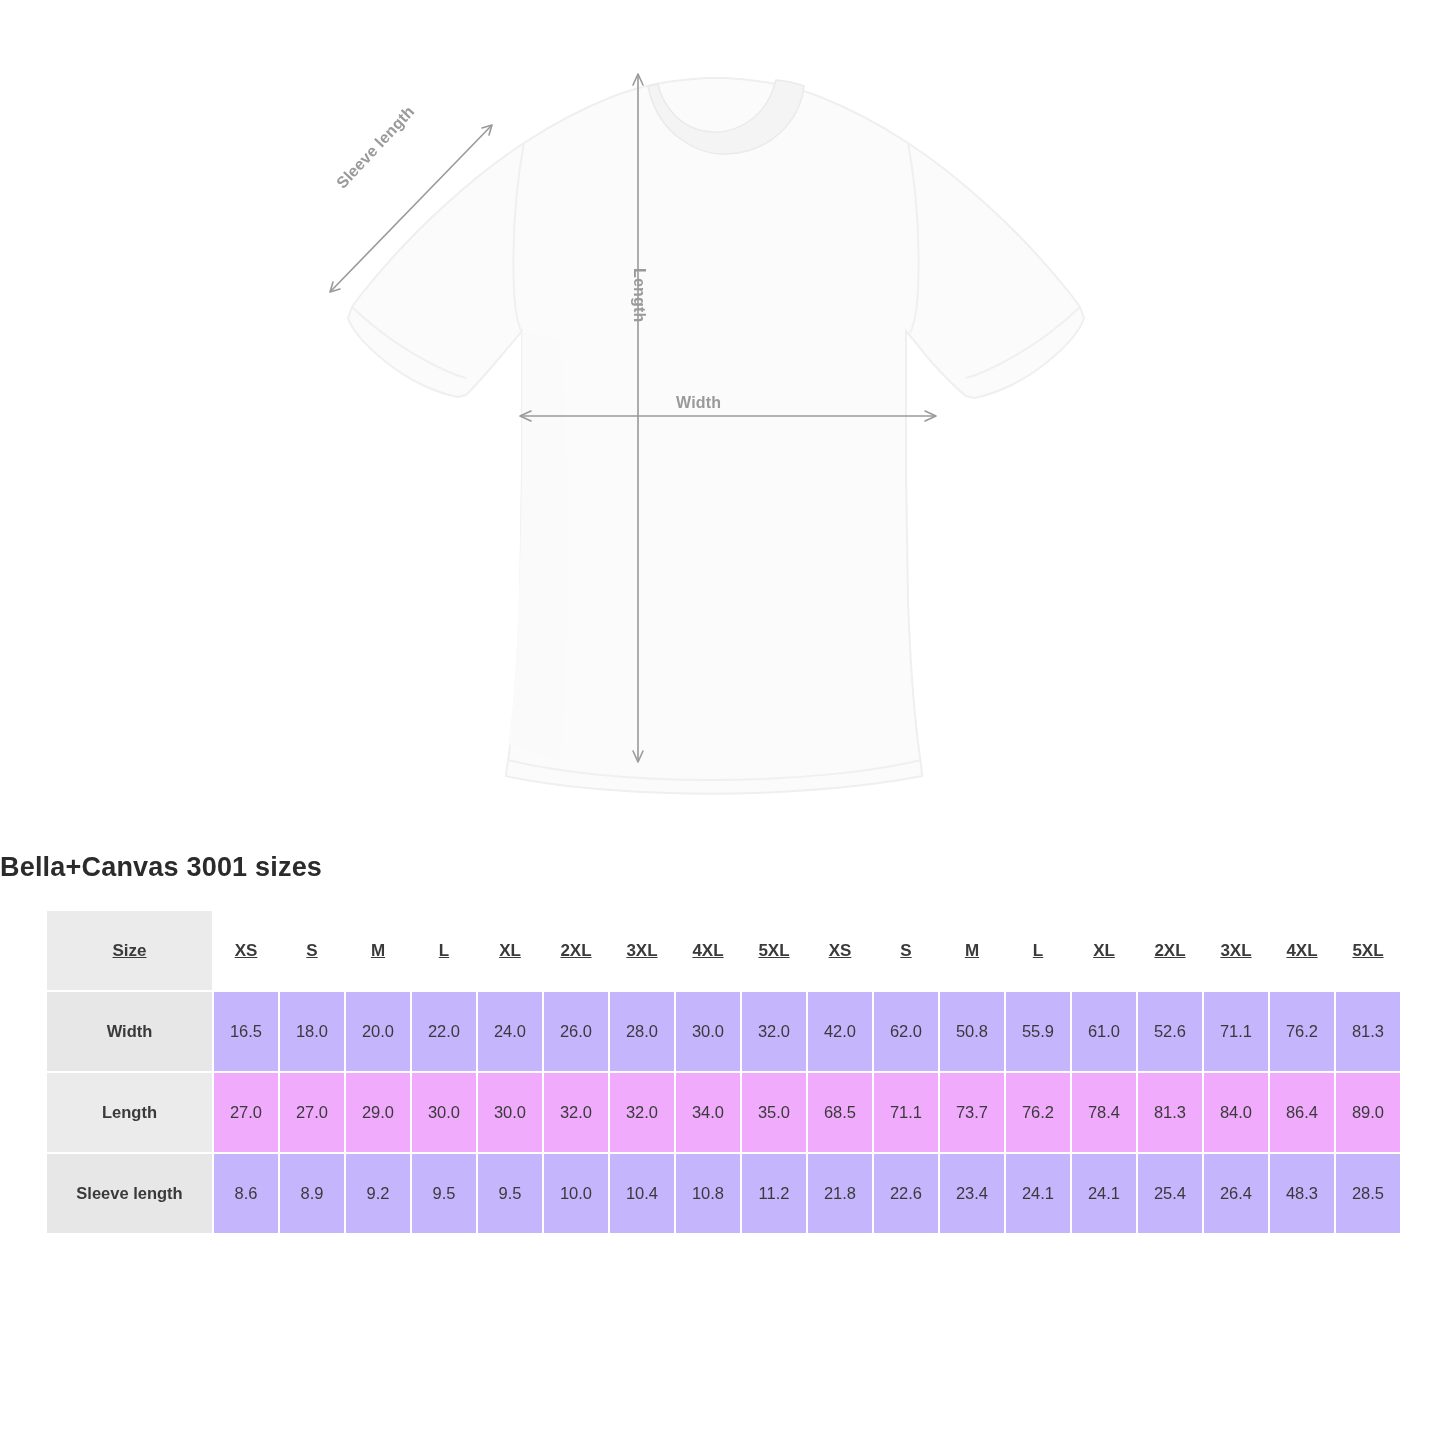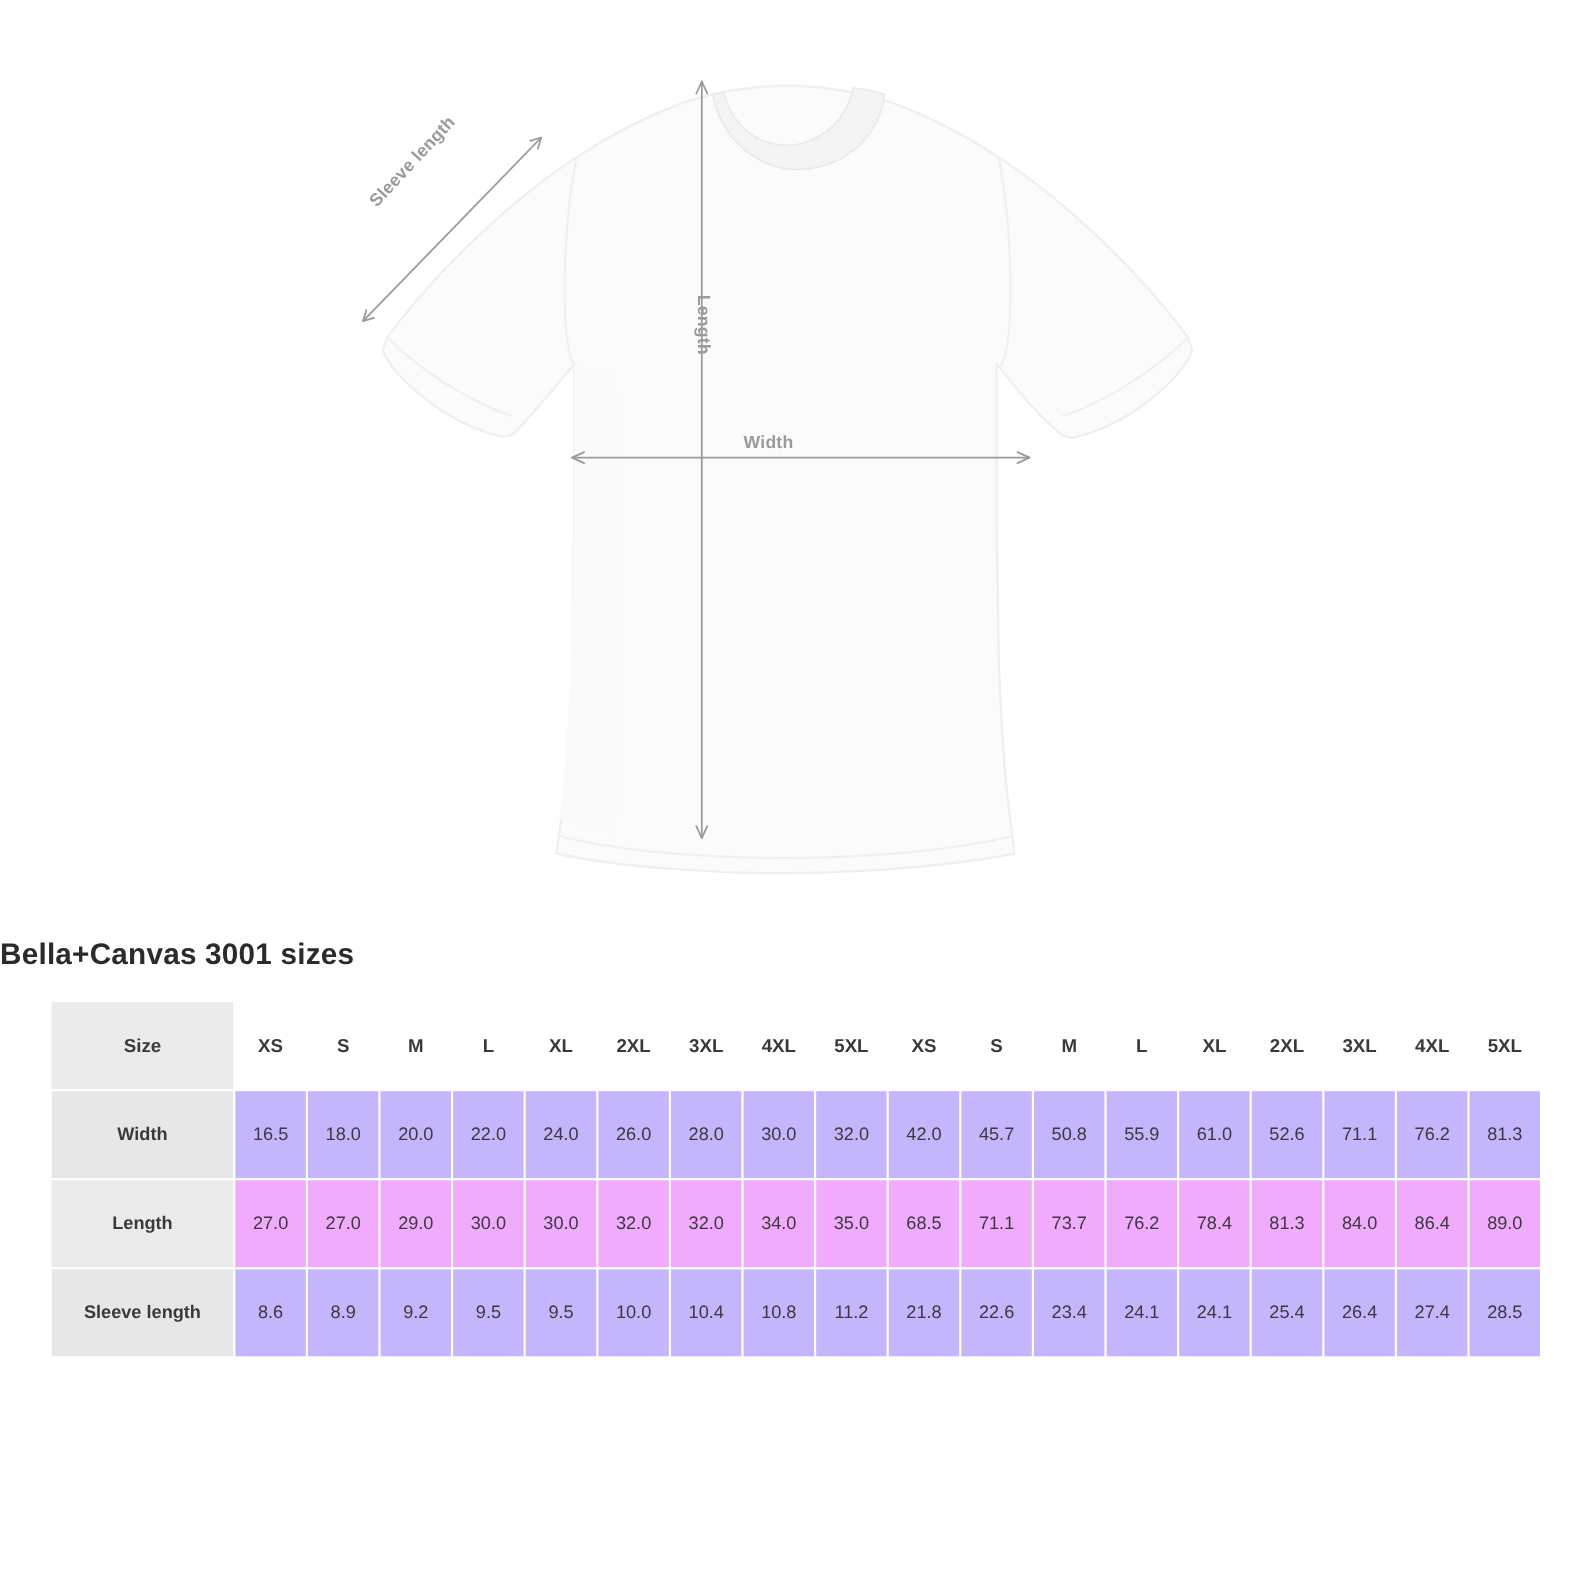--- a/index.html
+++ b/index.html
@@ -88,21 +88,21 @@
     color: #717171;
     line-height: 1.45;
   }
   .unit-head .unit-sub {
     font-size: 15.5px;
     font-style: italic;
     color: #8e8e8e;
   }
   .corner-cell { background: #e7e7e7; }
 
-  tr.row-head td { background: #ffffff; }
+  tr.row-head td { background: #ffffff; text-decoration: underline; }
   tr.row-head td.rowlabel { background: #ebebeb; }
   tr.row-head td { font-weight: bold; font-size: 17px; color: #3a3a3a; }
 
   td.rowlabel {
     background: #ebebeb;
     font-weight: bold;
     font-size: 17px;
     color: #3a3a3a;
   }
   tr.alt td { background: #c4b5fd; }
@@ -236,21 +236,21 @@
         <td>16.5</td>
         <td>18.0</td>
         <td>20.0</td>
         <td>22.0</td>
         <td>24.0</td>
         <td>26.0</td>
         <td>28.0</td>
         <td>30.0</td>
         <td>32.0</td>
         <td>42.0</td>
-        <td>45.7</td>
+        <td>62.0</td>
         <td>50.8</td>
         <td>55.9</td>
         <td>61.0</td>
         <td>52.6</td>
         <td>71.1</td>
         <td>76.2</td>
         <td>81.3</td>
       </tr>
 
       <tr class="plain">
@@ -286,18 +286,18 @@
         <td>10.4</td>
         <td>10.8</td>
         <td>11.2</td>
         <td>21.8</td>
         <td>22.6</td>
         <td>23.4</td>
         <td>24.1</td>
         <td>24.1</td>
         <td>25.4</td>
         <td>26.4</td>
-        <td>27.4</td>
+        <td>48.3</td>
         <td>28.5</td>
       </tr>
     </tbody>
   </table>
 </div>
 
 </body></html>

